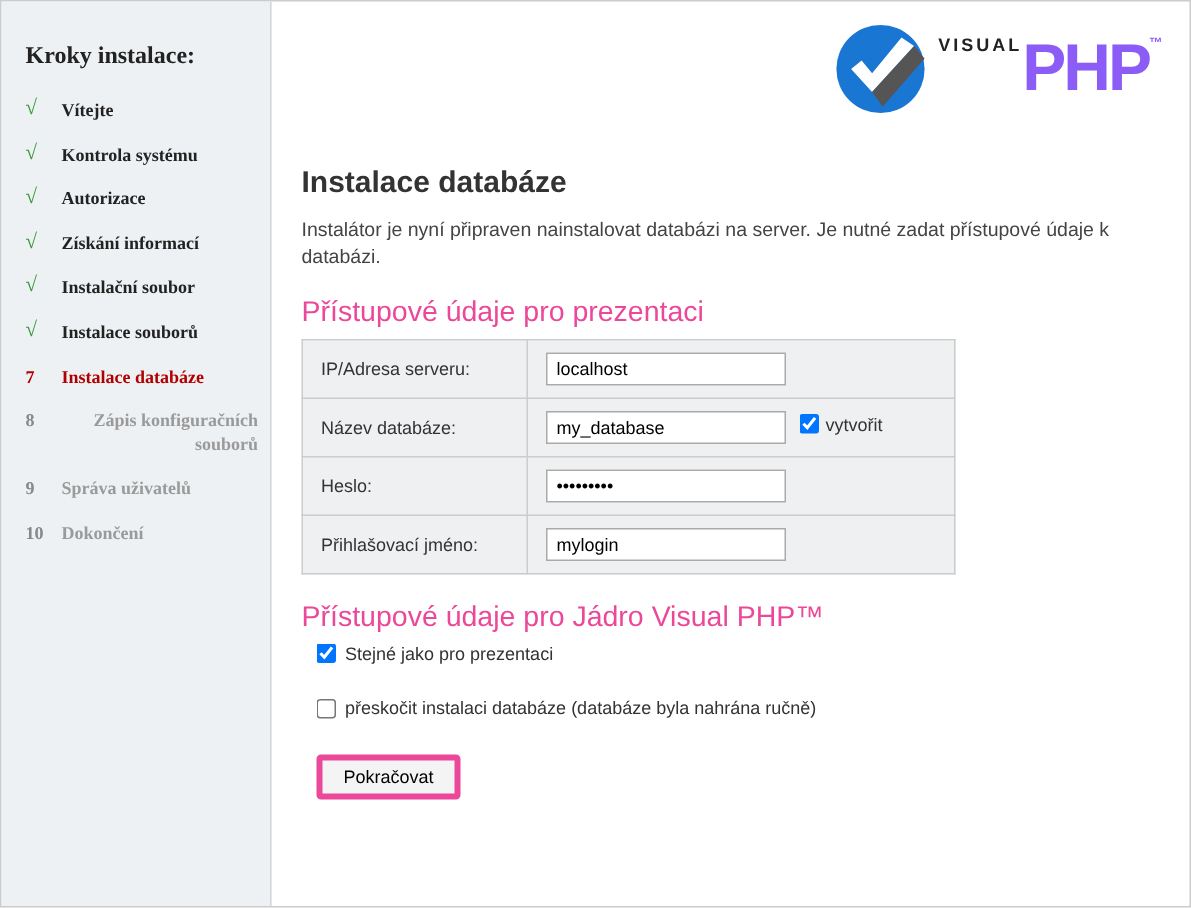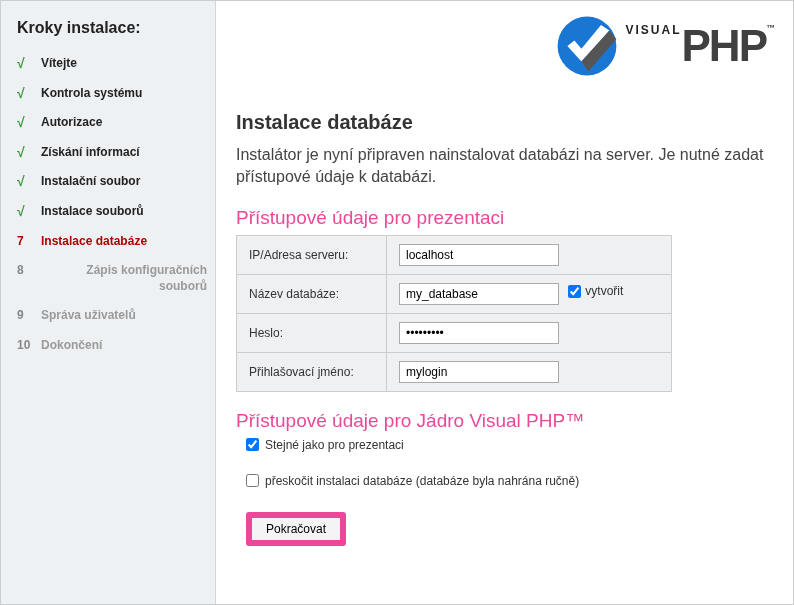--- a/index.html
+++ b/index.html
@@ -7,24 +7,25 @@
       font-family: Verdana, Geneva, sans-serif;
       font-size: 13px;
       color: #333;
       background: #fff;
       width: 794px;
       height: 605px;
       border: 1px solid #ccc;
       display: flex;
     }
     .sidebar {
-      width: 215px;
+      width: 180px;
       background: #eef1f3;
-      padding: 10px 0 10px 0;
+      padding: 20px 0 10px 0;
       border-right: 1px solid #d0d5da;
+      font-family: Liberation Serif, serif;
     }
     .sidebar h2 {
       font-size: 16px;
       font-weight: bold;
       color: #222;
       padding: 8px 12px 12px 16px;
     }
     .steps { list-style: none; }
     .steps li {
       padding: 7px 8px 7px 16px;
@@ -67,34 +68,34 @@
     }
     .logo-visual {
       font-size: 12px;
       font-weight: bold;
       letter-spacing: 2px;
       color: #222;
     }
     .logo-php {
       font-size: 44px;
       font-weight: 900;
-      color: #404040;
+      color: #8b5cf6;
       letter-spacing: -2px;
     }
     .logo-tm { font-size: 9px; vertical-align: top; }
 
     .content { margin-top: 100px; }
     h1 {
       font-size: 20px;
       font-weight: bold;
       color: #333;
       margin-bottom: 10px;
     }
     .intro {
-      font-size: 16px;
+      font-size: 13px;
       color: #444;
       line-height: 1.4;
       margin-bottom: 18px;
     }
     h3 {
       font-size: 19px;
       font-weight: normal;
       color: #ec4899;
       margin-bottom: 6px;
     }
@@ -141,21 +142,21 @@
     }
     input[type=checkbox] {
       width: 13px;
       height: 13px;
     }
     .submit-btn {
       padding: 4px 14px;
       font-size: 12px;
       font-family: inherit;
       background: #f4f4f4;
-      border: 6px solid #ec4899;
+      border: 4px solid #ec4899;
       border-radius: 3px;
       cursor: pointer;
       margin-left: 10px;
     }
   </style>
 </head>
 <body>
 
 <div class="sidebar">
   <h2>Kroky instalace:</h2>

